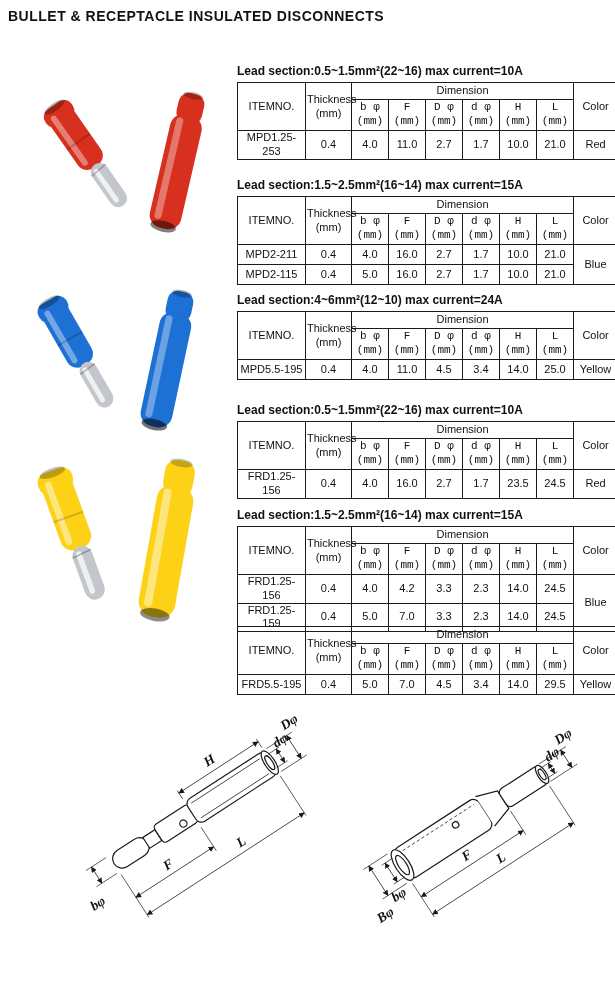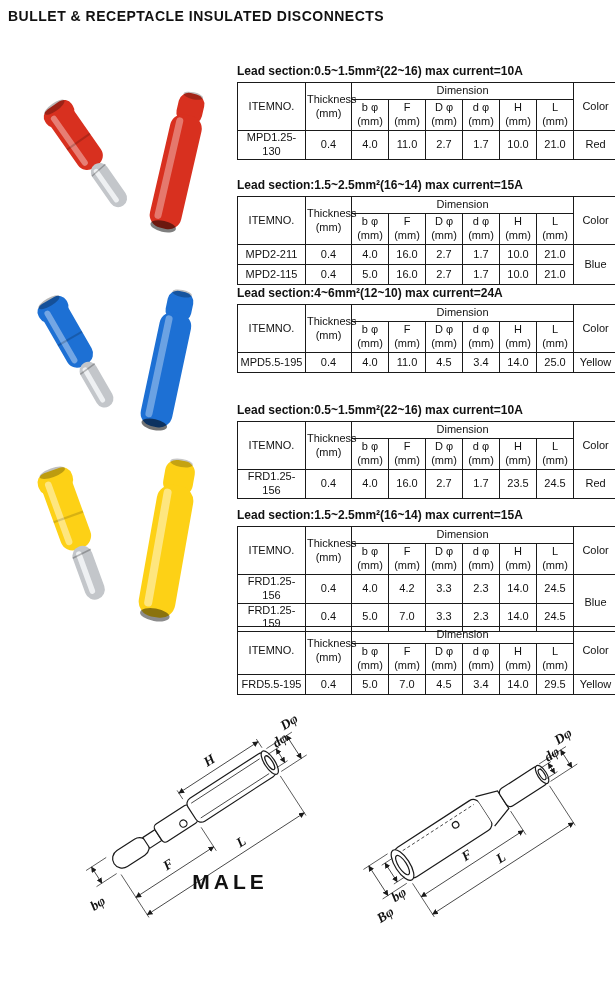--- a/index.html
+++ b/index.html
@@ -5,21 +5,21 @@
   html,body{margin:0;padding:0;background:#fff;}
   .page{position:relative;width:615px;height:992px;background:#fff;overflow:hidden;
         font-family:"Liberation Sans",sans-serif;color:#111;}
   .abs{position:absolute;}
   .page-title{left:8px;top:8px;font-size:14px;font-weight:bold;letter-spacing:0.5px;white-space:nowrap;}
   .section{left:237px;width:326px;}
   .lead{font-size:12px;font-weight:bold;margin:0 0 4px 0;white-space:nowrap;}
   table.dtable{border-collapse:collapse;table-layout:fixed;width:376px;font-size:11px;}
   table.dtable td{border:1px solid #1a1a1a;text-align:center;vertical-align:middle;padding:0 1px;line-height:1.25;}
   tr.hdr1 td{height:16px;}
-  tr.hdr2 td{height:30px;}
+  tr.hdr2 td{height:30px;font-family:Liberation Mono, monospace;}
   tr.dat td{height:19px;}
   .pre{white-space:pre-line;}
   
   .outline{fill:#fff;stroke:#1a1a1a;stroke-width:1.5;}
   .thin{fill:none;stroke:#1a1a1a;stroke-width:0.9;}
   .ext{stroke:#1a1a1a;stroke-width:0.8;fill:none;}
   .dim{stroke:#1a1a1a;stroke-width:0.9;fill:none;}
   .dlab{font-family:"Liberation Serif",serif;font-style:italic;font-weight:bold;font-size:17px;fill:#111;}
   .big-label{font-size:21px;font-weight:bold;letter-spacing:4px;text-align:center;}
   svg{overflow:visible;}
@@ -139,21 +139,21 @@
         <td class="pre">D φ
 (mm)</td>
         <td class="pre">d φ
 (mm)</td>
         <td class="pre">H
 (mm)</td>
         <td class="pre">L
 (mm)</td>
       </tr>
       <tr class="dat">
-        <td>MPD1.25-130</td>
+        <td>MPD1.25-253</td>
         <td>0.4</td>
         <td>4.0</td>
         <td>11.0</td>
         <td>2.7</td>
         <td>1.7</td>
         <td>10.0</td>
         <td>21.0</td>
         <td>Red</td>
       </tr>
     </tbody>
@@ -214,21 +214,21 @@
         <td>16.0</td>
         <td>2.7</td>
         <td>1.7</td>
         <td>10.0</td>
         <td>21.0</td>
       </tr>
     </tbody>
       </table>
   </div>
 
-  <div class="abs section" style="top:286px">
+  <div class="abs section" style="top:293px">
     <div class="lead">Lead section:4~6mm²(12~10) max current=24A</div>
     <table class="dtable">
       <colgroup>
           <col style="width:68px">
           <col style="width:46px">
           <col style="width:37px">
           <col style="width:37px">
           <col style="width:37px">
           <col style="width:37px">
           <col style="width:37px">
@@ -476,21 +476,20 @@
       <line class="ext" x1="110" y1="17" x2="148" y2="17"></line>
       <line class="dim" x1="140" y1="-17" x2="140" y2="17" marker-start="url(#arrM)" marker-end="url(#arrM)"></line>
       <text class="dlab" x="152" y="-24" text-anchor="middle">Dφ</text>
 
       <line class="ext" x1="108" y1="-10" x2="124" y2="-10"></line>
       <line class="ext" x1="108" y1="10" x2="124" y2="10"></line>
       <line class="dim" x1="120" y1="-10" x2="120" y2="10" marker-start="url(#arrM)" marker-end="url(#arrM)"></line>
       <text class="dlab" x="130" y="-11" text-anchor="middle" font-size="14">dφ</text>
     </g>
   </svg>
-  <div class="abs big-label" style="left:150px;top:870px;width:160px">MALE</div>
 
   <svg class="abs" style="left:325px;top:726px" width="300" height="200" viewBox="0 0 300 200">
     <defs>
       <marker id="arrF" viewBox="0 0 10 10" refX="9" refY="5" markerWidth="8" markerHeight="8" orient="auto-start-reverse">
         <path d="M0,0 L10,5 L0,10 z" fill="#1a1a1a"></path>
       </marker>
     </defs>
     <g transform="translate(150,92) rotate(-33) scale(0.8)">
 
       <rect class="outline" x="-110" y="-22" width="125" height="44" rx="9"></rect>

